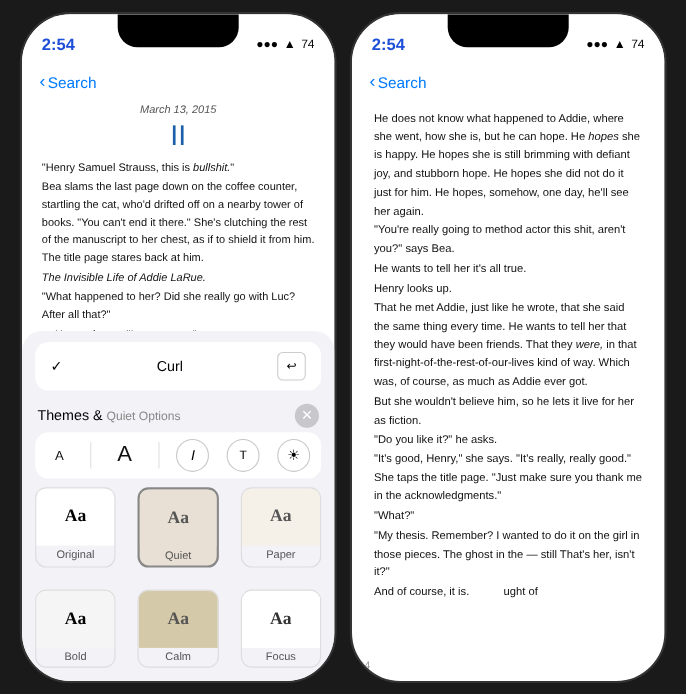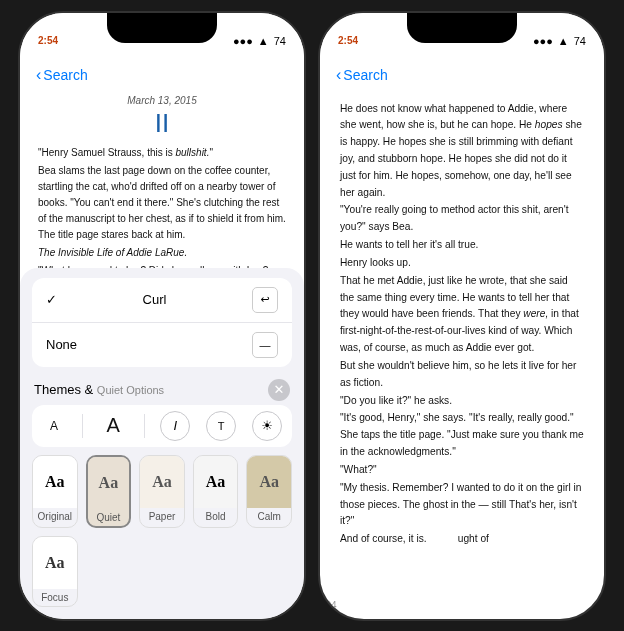--- a/index.html
+++ b/index.html
@@ -34,23 +34,23 @@
       height: 44px;
       background: #fff;
       display: flex;
       align-items: center;
       justify-content: space-between;
       padding: 12px 18px 0 18px;
       position: relative;
       flex-shrink: 0;
     }
     .status-bar .time {
-      font-size: 10px;
+      font-size: 15px;
       font-weight: 600;
-      color: #c2410c;
+      color: #1d4ed8;
     }
     .status-bar .icons {
       display: flex;
       align-items: center;
       gap: 5px;
       font-size: 11px;
       color: #000;
     }
     .notch {
       position: absolute;
@@ -187,22 +187,22 @@
       width: 30px; height: 30px;
       border-radius: 50%;
       border: 1.5px solid #c8c8cc;
       display: flex; align-items: center; justify-content: center;
       font-size: 13px;
     }
 
     
     .themes-grid {
       display: grid;
-      grid-template-columns: 1fr 1fr 1fr 1fr 1fr;
-      gap: 8px;
+      grid-template-columns: 1fr 1fr 1fr;
+      gap: 20px;
       padding: 0 12px 12px 12px;
     }
     .theme-cell {
       border-radius: 10px;
       overflow: hidden;
       display: flex;
       flex-direction: column;
       align-items: center;
       border: 1.5px solid #ddd;
     }
@@ -286,24 +286,20 @@
     </div>
 
     <div class="overlay-panel">
 
       <div class="slide-options">
         <div class="slide-option-row">
           <span>✓</span>
           <span>Curl</span>
           <div class="icon-box">↩</div>
         </div>
-        <div class="slide-option-row">
-          <span>None</span>
-          <div class="icon-box">—</div>
-        </div>
       </div>
 
       <div class="themes-header">
         <span>Themes &amp; <span style="color:#888;font-size:11px;">Quiet Options</span></span>
         <div class="close-btn">
           <span>✕</span>
         </div>
       </div>
 
       <div class="font-controls">

